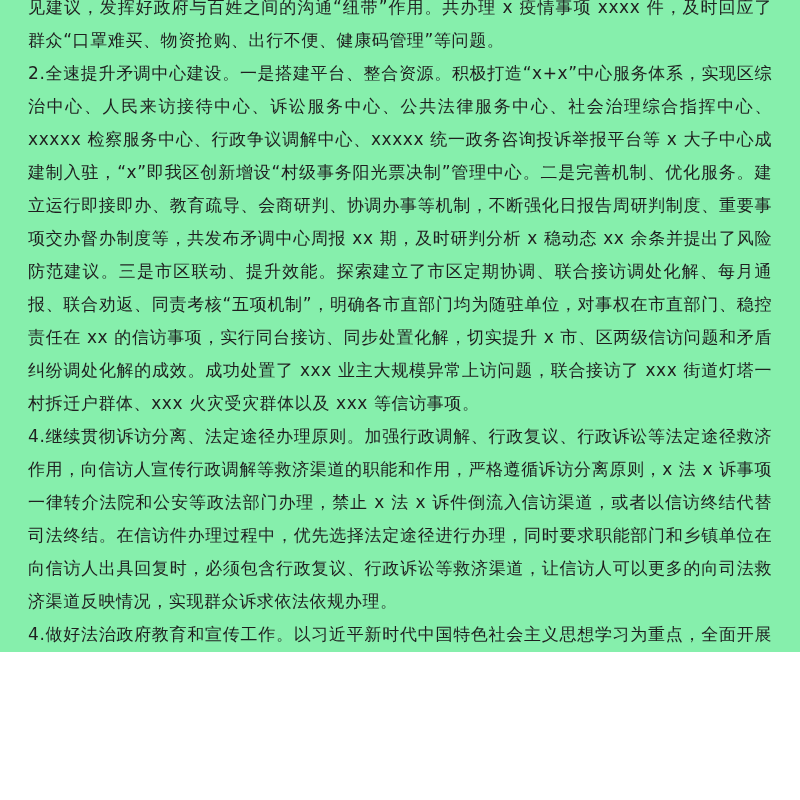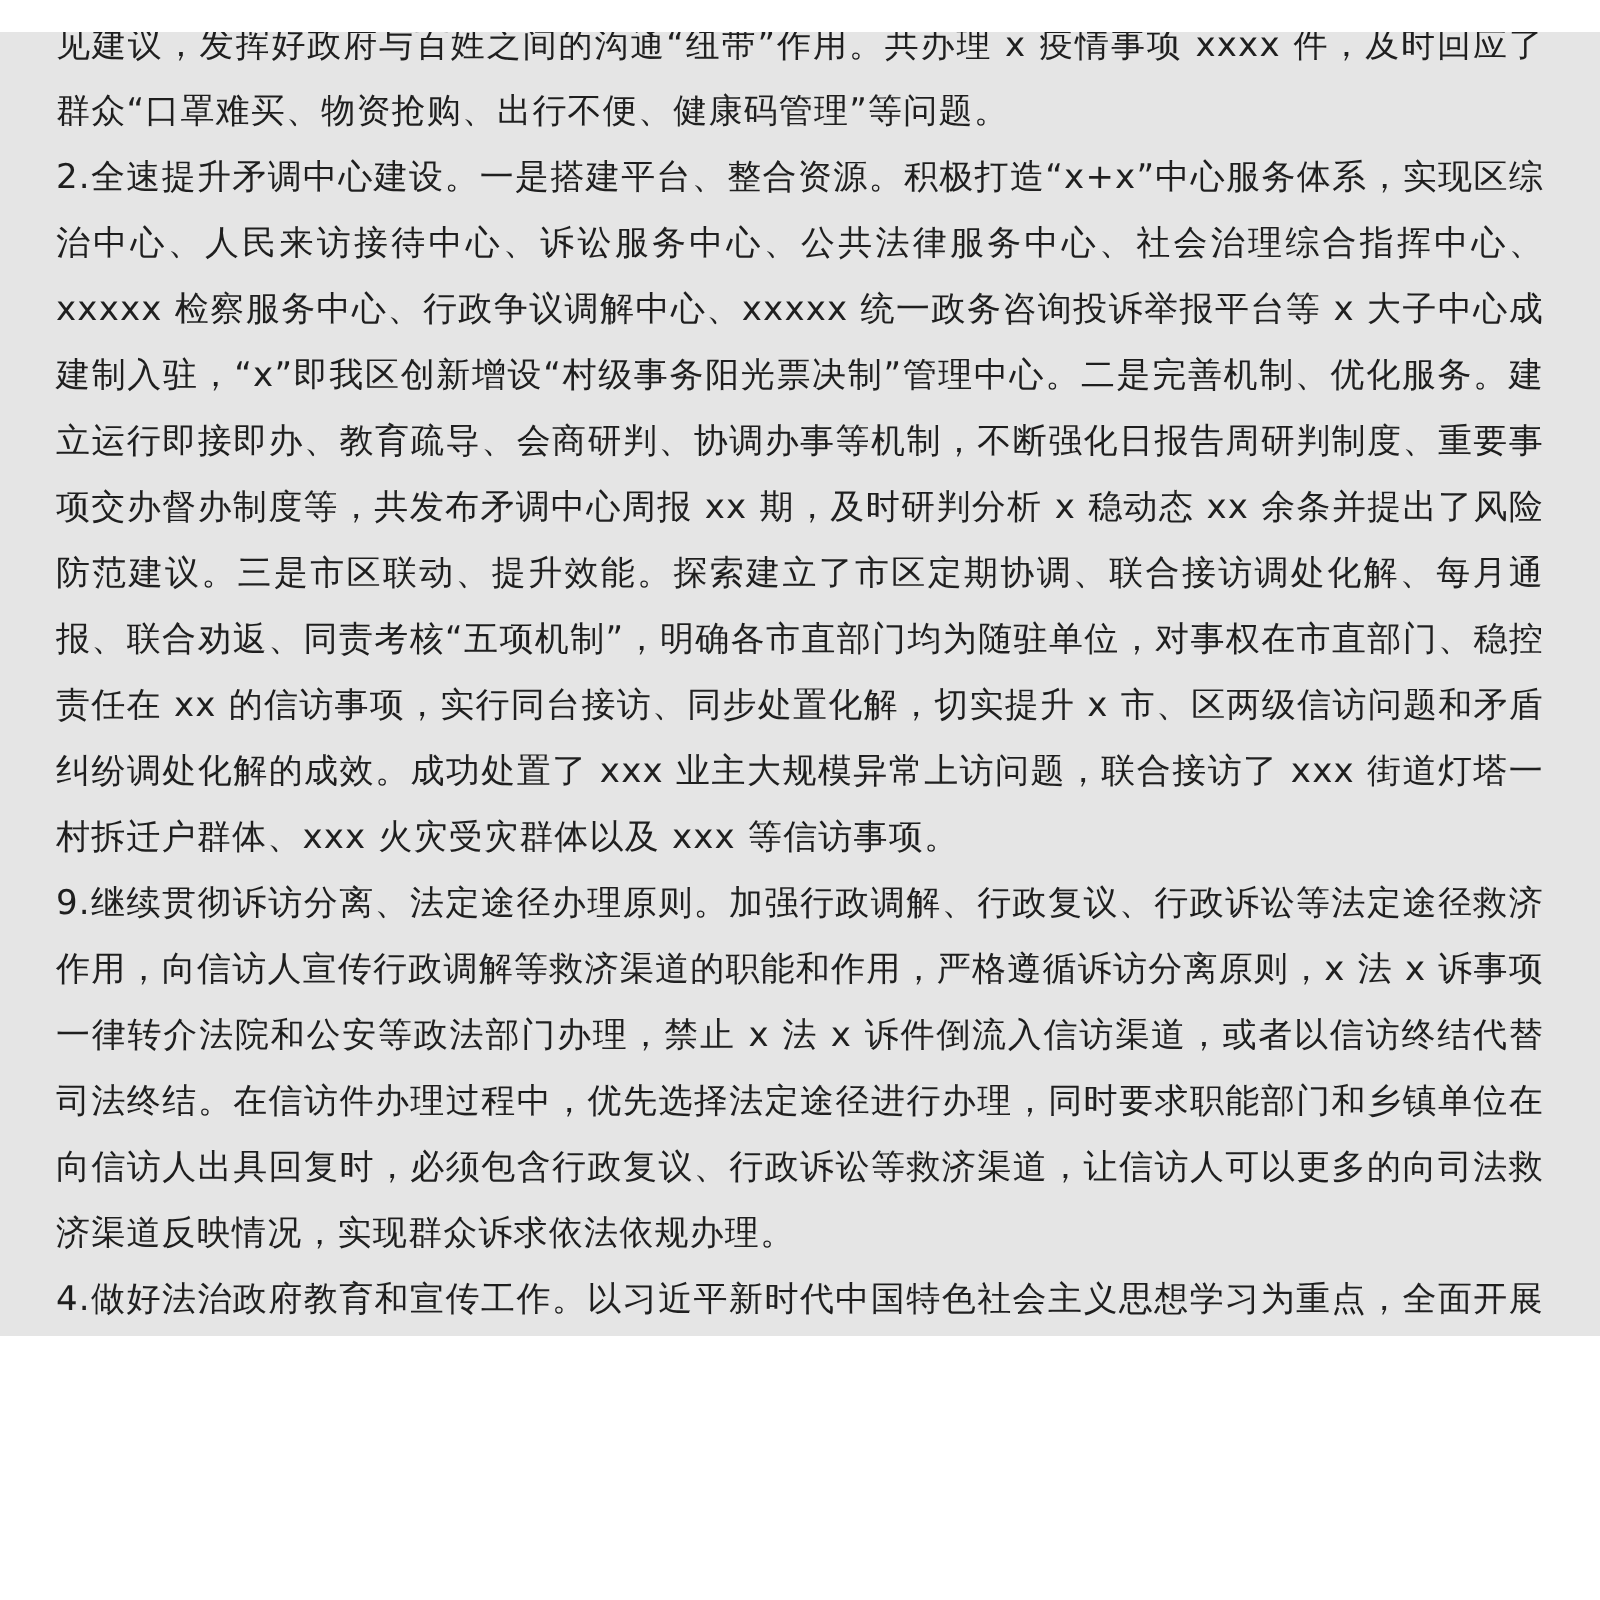--- a/index.html
+++ b/index.html
@@ -6,23 +6,22 @@
   html, body {
     width: 800px;
     height: 800px;
     overflow: hidden;
     background: #ffffff;
   }
   .page {
     position: relative;
     width: 800px;
     height: 652px;
-    background: #e5e5e5;
+    background: #86efac;
     overflow: hidden;
-    margin-top: 16px;
   }
   .content {
     padding: 0 28px;
     margin-top: -9px; 
     font-family: "DejaVu Sans", "Liberation Sans", sans-serif;
     font-size: 17px;
     line-height: 33px;
     letter-spacing: 0.6px;
     color: #1f1f1f;
     text-align: justify;
@@ -35,18 +34,18 @@
 </head>
 <body>
 
 <div class="page">
   <div class="content">
 
     <p class="para">见建议，发挥好政府与百姓之间的沟通“纽带”作用。共办理 x 疫情事项 xxxx 件，及时回应了群众“口罩难买、物资抢购、出行不便、健康码管理”等问题。</p>
 
     <p class="para">2.全速提升矛调中心建设。一是搭建平台、整合资源。积极打造“x+x”中心服务体系，实现区综治中心、人民来访接待中心、诉讼服务中心、公共法律服务中心、社会治理综合指挥中心、xxxxx 检察服务中心、行政争议调解中心、xxxxx 统一政务咨询投诉举报平台等 x 大子中心成建制入驻，“x”即我区创新增设“村级事务阳光票决制”管理中心。二是完善机制、优化服务。建立运行即接即办、教育疏导、会商研判、协调办事等机制，不断强化日报告周研判制度、重要事项交办督办制度等，共发布矛调中心周报 xx 期，及时研判分析 x 稳动态 xx 余条并提出了风险防范建议。三是市区联动、提升效能。探索建立了市区定期协调、联合接访调处化解、每月通报、联合劝返、同责考核“五项机制”，明确各市直部门均为随驻单位，对事权在市直部门、稳控责任在 xx 的信访事项，实行同台接访、同步处置化解，切实提升 x 市、区两级信访问题和矛盾纠纷调处化解的成效。成功处置了 xxx 业主大规模异常上访问题，联合接访了 xxx 街道灯塔一村拆迁户群体、xxx 火灾受灾群体以及 xxx 等信访事项。</p>
 
-    <p class="para">9.继续贯彻诉访分离、法定途径办理原则。加强行政调解、行政复议、行政诉讼等法定途径救济作用，向信访人宣传行政调解等救济渠道的职能和作用，严格遵循诉访分离原则，x 法 x 诉事项一律转介法院和公安等政法部门办理，禁止 x 法 x 诉件倒流入信访渠道，或者以信访终结代替司法终结。在信访件办理过程中，优先选择法定途径进行办理，同时要求职能部门和乡镇单位在向信访人出具回复时，必须包含行政复议、行政诉讼等救济渠道，让信访人可以更多的向司法救济渠道反映情况，实现群众诉求依法依规办理。</p>
+    <p class="para">4.继续贯彻诉访分离、法定途径办理原则。加强行政调解、行政复议、行政诉讼等法定途径救济作用，向信访人宣传行政调解等救济渠道的职能和作用，严格遵循诉访分离原则，x 法 x 诉事项一律转介法院和公安等政法部门办理，禁止 x 法 x 诉件倒流入信访渠道，或者以信访终结代替司法终结。在信访件办理过程中，优先选择法定途径进行办理，同时要求职能部门和乡镇单位在向信访人出具回复时，必须包含行政复议、行政诉讼等救济渠道，让信访人可以更多的向司法救济渠道反映情况，实现群众诉求依法依规办理。</p>
 
     <p class="para">4.做好法治政府教育和宣传工作。以习近平新时代中国特色社会主义思想学习为重点，全面开展法治政府教育工作，以构建现代国家治理体系和治理理念为中心，组织全体干部职工进行法治政府知识学习。同时加强法治政府宣传工作，在矛调中心张贴法治政府宣传标语、普及依法办事流程、发放宣传品等，宣传普及法治政府理念和知识。xxxx 年以来，xx 区信访局共举办了 x 场信访法治宣传活动，深入街道社区、乡镇村庄等地开展多形式宣传，共发放宣传资料 xxxx 余份，接受现场群众咨询 xxx 余人。</p>
 
   </div>
 </div>
 
 </body></html>

